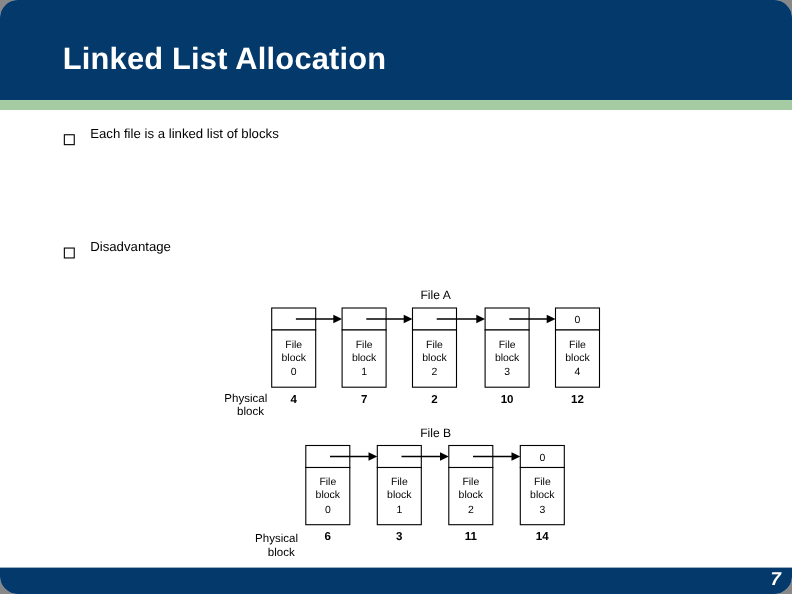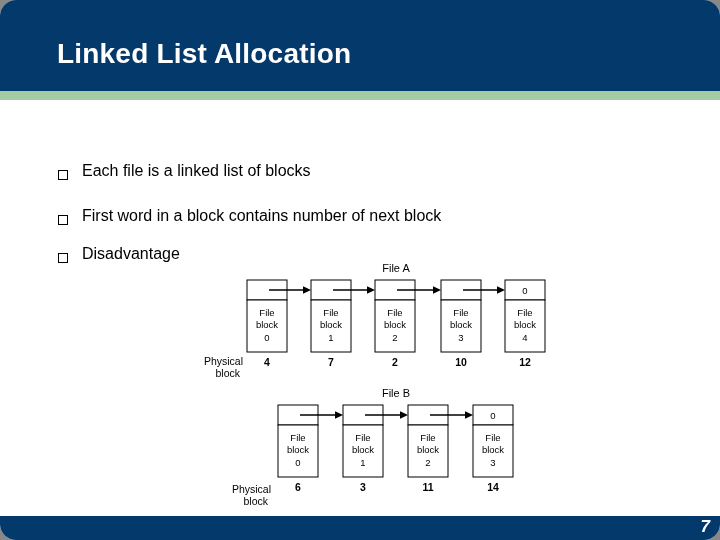--- a/index.html
+++ b/index.html
@@ -33,42 +33,42 @@
     letter-spacing: 0.2px;
     white-space: nowrap;
   }
   .bullet-row {
     position: absolute;
     display: flex;
     align-items: flex-start;
     white-space: nowrap;
     color: #000000;
   }
-  .bullet-row.level1 { left: 58px; font-size: 16px; line-height: 1; margin-top: 48px; }
+  .bullet-row.level1 { left: 58px; font-size: 12px; line-height: 1; }
   .bullet-row.level2 { left: 104px; font-size: 16px; line-height: 1; }
   .square-marker {
     width: 8px; height: 8px;
     border: 1.5px solid #000;
     margin-top: 7px;
     margin-right: 14px;
     flex: 0 0 auto;
     background: #fff;
   }
   .circle-marker {
     width: 6px; height: 6px;
     border: 1.3px solid #000;
     border-radius: 50%;
     margin-top: 5px;
     margin-right: 15px;
     flex: 0 0 auto;
     background: #fff;
   }
   .row-1 { top: 115px; }
   .row-2 { top: 160px; }
-  .row-3 { top: 198px; }
+  .row-3 { top: 218px; }
   .row-4 { top: 237px; }
   .diagram-svg {
     position: absolute;
     left: 0; top: 0;
     width: 720px; height: 540px;
   }
   .footer-band {
     position: absolute;
     left: 0; top: 516px;
     width: 720px; height: 24px;
@@ -89,24 +89,20 @@
 <div class="slide">
 
   <div class="header-band">
     <div class="slide-title">Linked List Allocation</div>
   </div>
   <div class="accent-stripe"></div>
 
   <div class="bullet-row level1 row-1">
     <span class="square-marker"></span>
     <span>Each file is a linked list of blocks</span>
-  </div>
-  <div class="bullet-row level1 row-2">
-    <span class="square-marker"></span>
-    <span>First word in a block contains number of next block</span>
   </div>
   <div class="bullet-row level1 row-3">
     <span class="square-marker"></span>
     <span>Disadvantage</span>
   </div>
 
   <svg class="diagram-svg" id="diagram-svg" viewBox="0 0 720 540">
       <text font-family="&quot;Liberation Sans&quot;, sans-serif" fill="#000" x="396" y="272" font-size="11" text-anchor="middle">File A</text>
       <rect x="247" y="280" width="40" height="20" fill="#fff" stroke="#000" stroke-width="1"></rect>
       <rect x="247" y="300" width="40" height="52" fill="#fff" stroke="#000" stroke-width="1"></rect>

